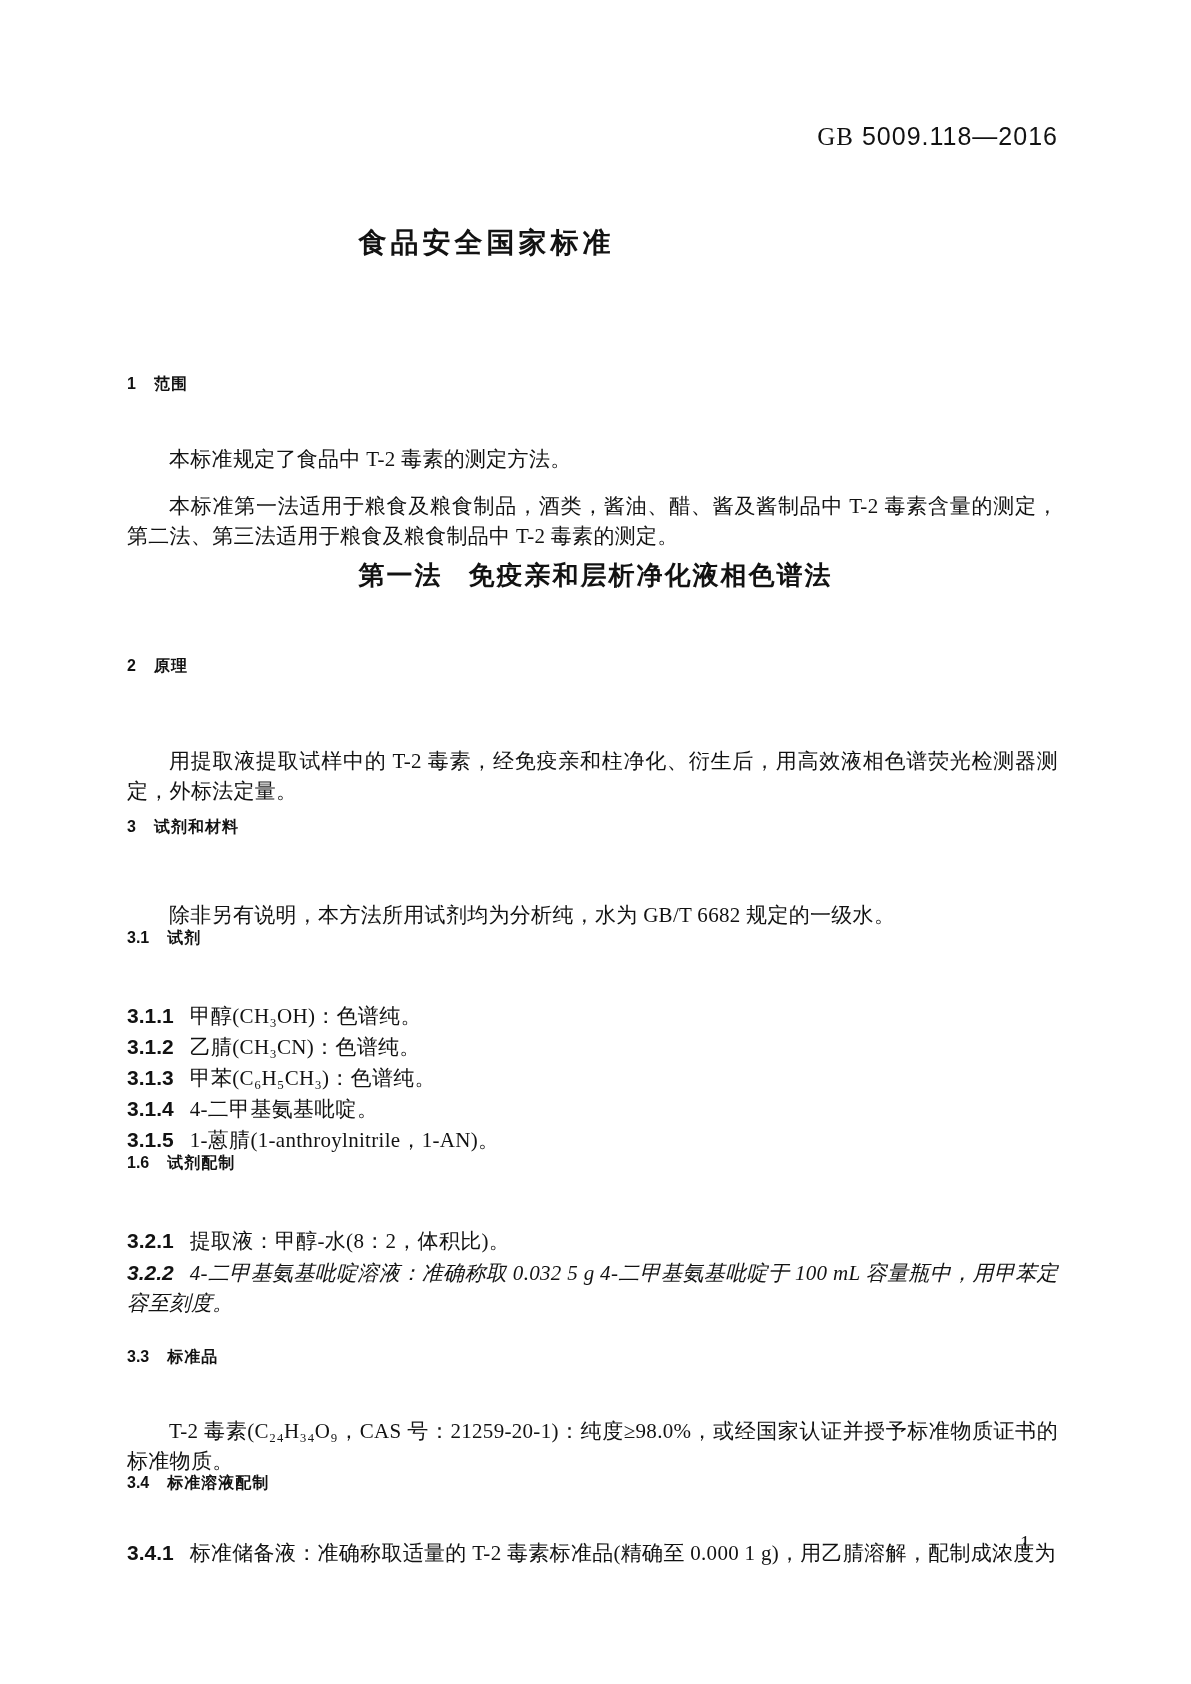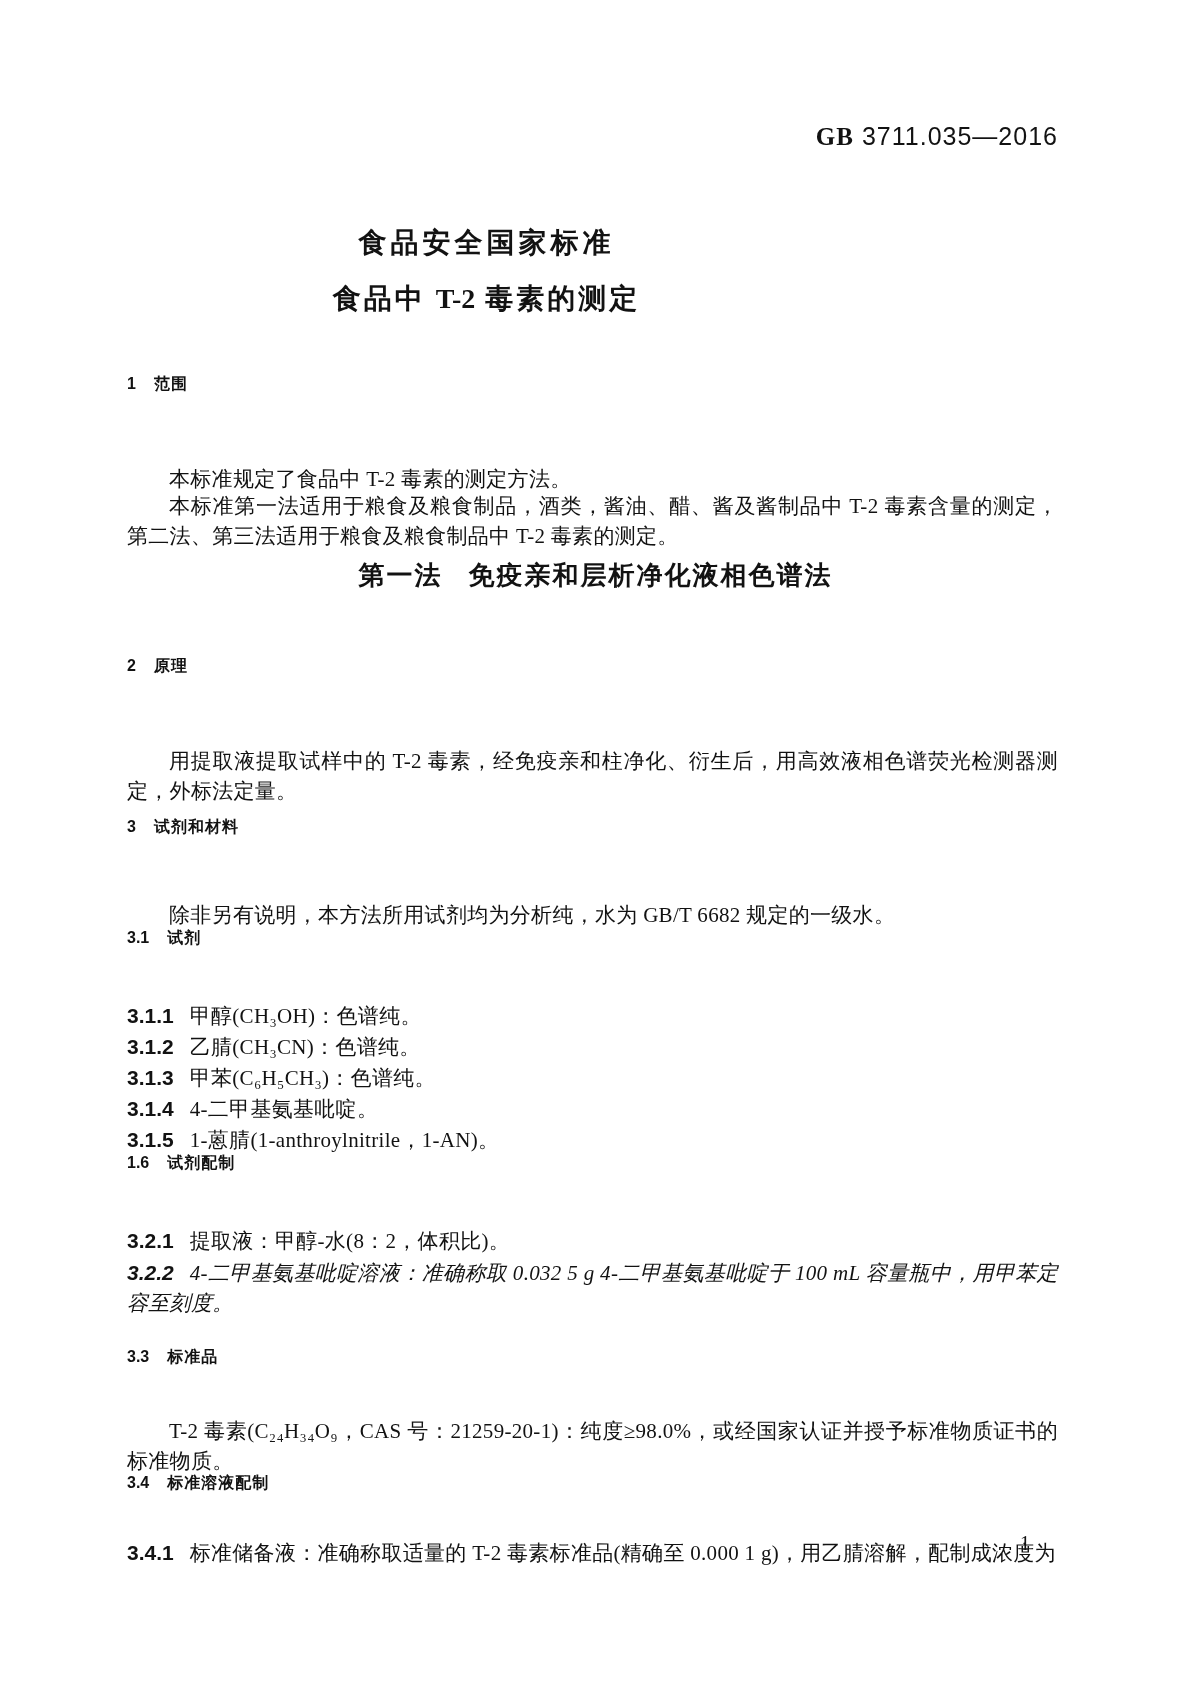--- a/index.html
+++ b/index.html
@@ -8,40 +8,40 @@
     width:1191px;height:1684px;
     margin:0 auto;
     background:#ffffff;
     color:#121212;
     font-family:"Liberation Serif","DejaVu Serif",serif;
     font-size:21px;
     overflow:hidden;
   }
   .abs{position:absolute;left:127px;width:931px;}
   .doc-number{top:122px;text-align:right;font-size:25px;letter-spacing:1px;}
-  .doc-number .gb-prefix{font-weight:bold;font-family:"Liberation Serif","DejaVu Serif",serif;}
+  .doc-number .gb-prefix{font-weight:normal;font-family:"Liberation Serif","DejaVu Serif",serif;}
   .doc-number .gb-digits{font-family:"Liberation Sans","DejaVu Sans",sans-serif;font-weight:normal;margin-left:8px;}
   .doc-title{left:0;width:973px;text-align:center;
     font-family:"Liberation Sans","DejaVu Sans",sans-serif;font-weight:bold;}
   .doc-title-1{top:224px;font-size:28px;letter-spacing:4px;}
   .doc-title-2{top:280px;font-size:28px;letter-spacing:3px;}
   .doc-title-2 .latin{font-family:"Liberation Serif","DejaVu Serif",serif;font-weight:bold;letter-spacing:0;margin:0 10px;}
   .method-heading{top:558px;left:0;width:1191px;text-align:center;
     font-family:"Liberation Sans","DejaVu Sans",sans-serif;font-weight:bold;
     font-size:26px;letter-spacing:2px;}
   .method-heading .m-label{margin-right:26px;}
   .sec-h{font-family:"Liberation Sans","DejaVu Sans",sans-serif;font-weight:bold;
     font-size:16px;letter-spacing:1px;}
   .sec-h .h-no{margin-right:18px;letter-spacing:0;}
   .para{line-height:30px;text-align:justify;text-indent:2em;letter-spacing:0.3px;}
   .clause{line-height:30px;text-align:justify;letter-spacing:0.3px;}
   .clause-no{font-family:"Liberation Sans","DejaVu Sans",sans-serif;font-weight:bold;
     margin-right:16px;letter-spacing:0;}
   .h-scope{top:374px;}
-  .p-scope-1{top:440px;margin-top:24px;}
+  .p-scope-1{top:420px;margin-top:24px;}
   .p-scope-2{top:470px;}
   .h-principle{top:656px;}
   .p-principle{top:725px;}
   .h-reagents{top:817px;}
   .p-reagents-intro{top:879px;}
   .h-31{top:928px;}
   .c-311{top:980px;}
   .c-312{top:1011px;}
   .c-313{top:1042px;}
   .c-314{top:1073px;}
@@ -55,28 +55,25 @@
   .h-34{top:1473px;}
   .c-341{top:1517px;}
   .page-number{top:1532px;width:903px;text-align:right;font-size:20px;}
 </style>
 </head>
 <body>
 
 <div class="page">
 
   <div class="abs doc-number">
-    <span class="gb-prefix">GB</span><span class="gb-digits">3711.035—2016</span>
+    <span class="gb-prefix">GB</span><span class="gb-digits">5009.118—2016</span>
   </div>
 
   <div class="abs doc-title doc-title-1">食品安全国家标准</div>
 
-  <div class="abs doc-title doc-title-2">
-    <span>食品中</span><span class="latin">T-2</span><span>毒素的测定</span>
-  </div>
 
   <div class="abs sec-h h-scope">
     <span class="h-no">1</span><span>范围</span>
   </div>
 
   <p class="abs para p-scope-1">本标准规定了食品中 T-2 毒素的测定方法。</p>
   <p class="abs para p-scope-2">本标准第一法适用于粮食及粮食制品，酒类，酱油、醋、酱及酱制品中 T-2 毒素含量的测定，第二法、第三法适用于粮食及粮食制品中 T-2 毒素的测定。</p>
 
   <div class="abs method-heading">
     <span class="m-label">第一法</span><span>免疫亲和层析净化液相色谱法</span>

